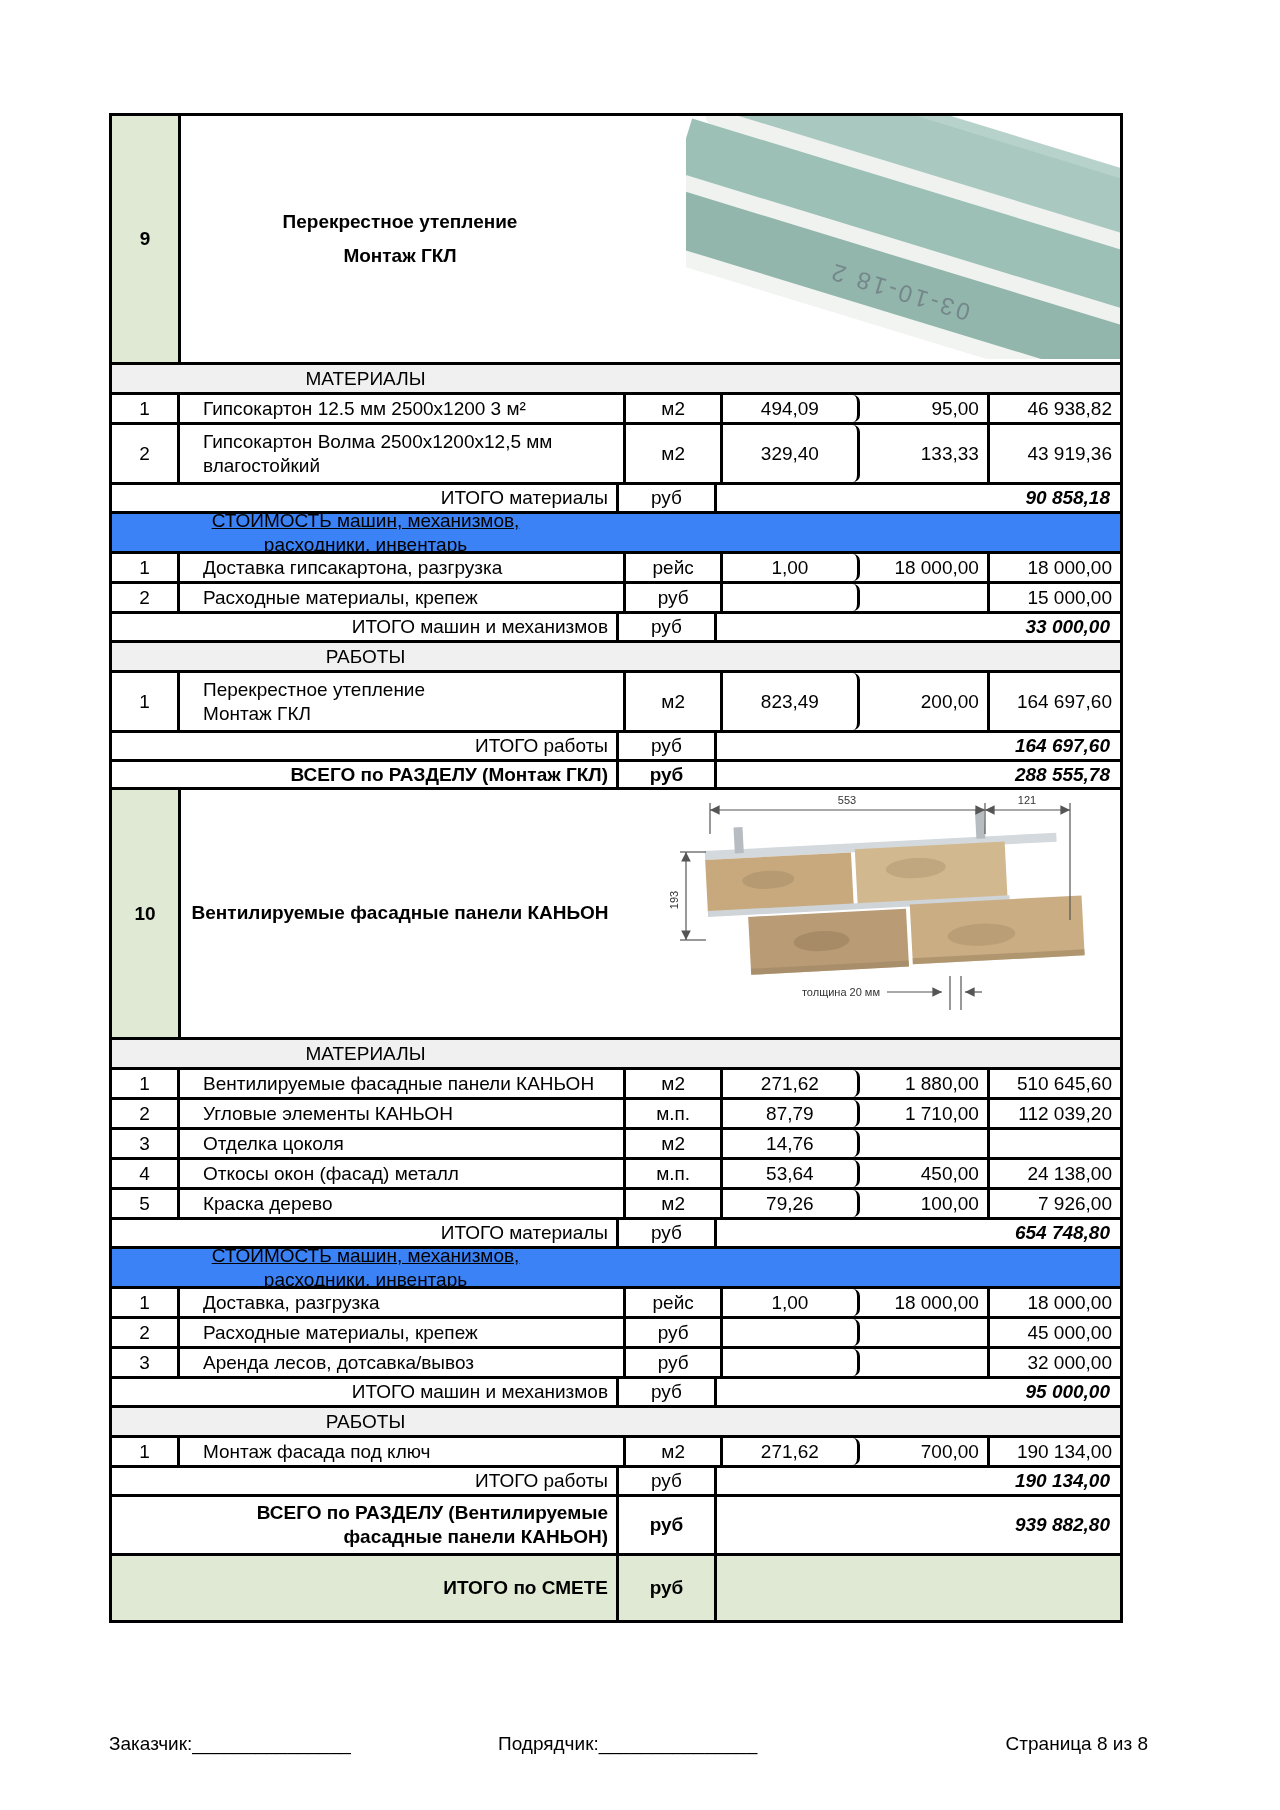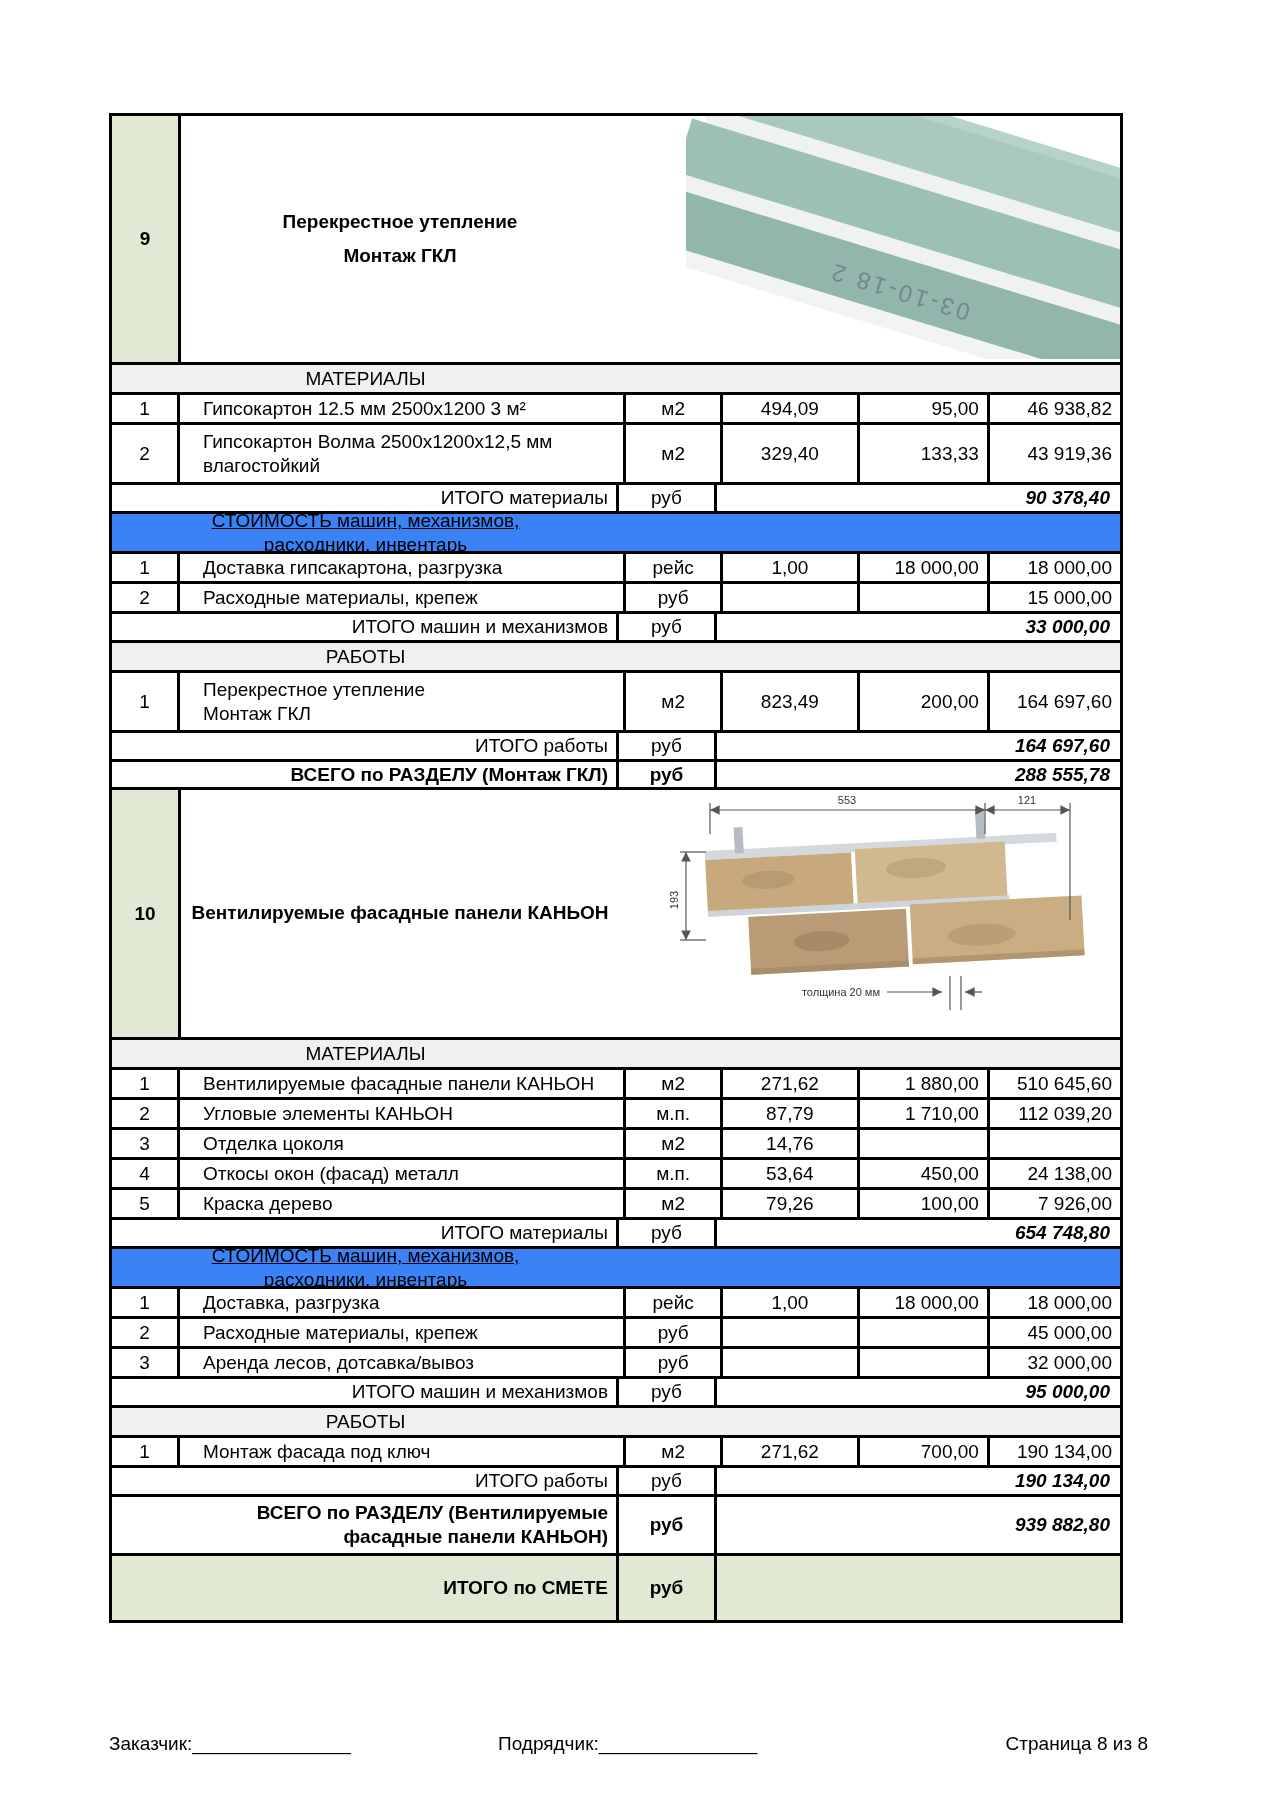--- a/index.html
+++ b/index.html
@@ -15,21 +15,21 @@
   .table .tr:last-child{border-bottom:none;}
   .td{
     box-sizing:border-box;border-right:3px solid #000;
     display:flex;align-items:center;font-size:19px;line-height:1.25;
     overflow:hidden;
   }
   
   .c-num{width:69px;justify-content:center;}
   .c-name{width:438px;justify-content:flex-start;padding:0 8px;text-align:left;margin-left:15px;}
   .c-unit{width:98px;justify-content:center;text-align:right;}
-  .c-qty{width:139px;justify-content:center;}
+  .c-qty{width:139px;justify-content:center;border-radius:7px;}
   .c-price{width:132px;justify-content:flex-end;padding-right:8px;}
   .c-total{width:132px;justify-content:flex-end;padding-right:8px;text-align:right;border-right:none;}
   .c-label{width:507px;justify-content:flex-end;padding-right:8px;text-align:right;}
   .c-value{width:403px;justify-content:flex-end;padding-right:10px;text-align:right;
            font-weight:bold;font-style:italic;border-right:none;}
   .c-full{width:1008px;border-right:none;justify-content:flex-start;}
   .c-big{width:939px;border-right:none;position:relative;background:#fff;}
   
   .r-section{height:249px;}
   .r-section10{height:250px;}
@@ -104,21 +104,21 @@
 влагостойкий</div>
     <div class="td c-unit">м2</div>
     <div class="td c-qty">329,40</div>
     <div class="td c-price">133,33</div>
     <div class="td c-total">43 919,36</div>
   </div>
 
   <div class="tr r-total">
     <div class="td c-label">ИТОГО материалы</div>
     <div class="td c-unit">руб</div>
-    <div class="td c-value">90 378,40</div>
+    <div class="td c-value">90 858,18</div>
   </div>
 
   <div class="tr r-head2">
     <div class="td c-full">
         <div class="head-center pre">СТОИМОСТЬ машин, механизмов,
 расходники, инвентарь</div>
       </div>
   </div>
 
   <div class="tr r-item">

